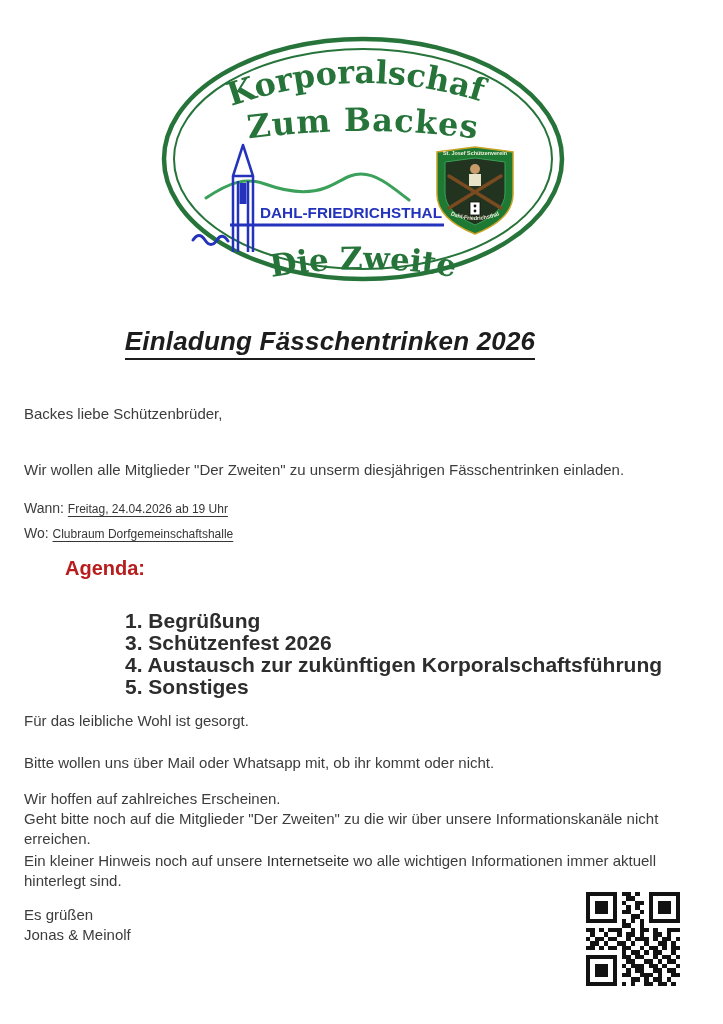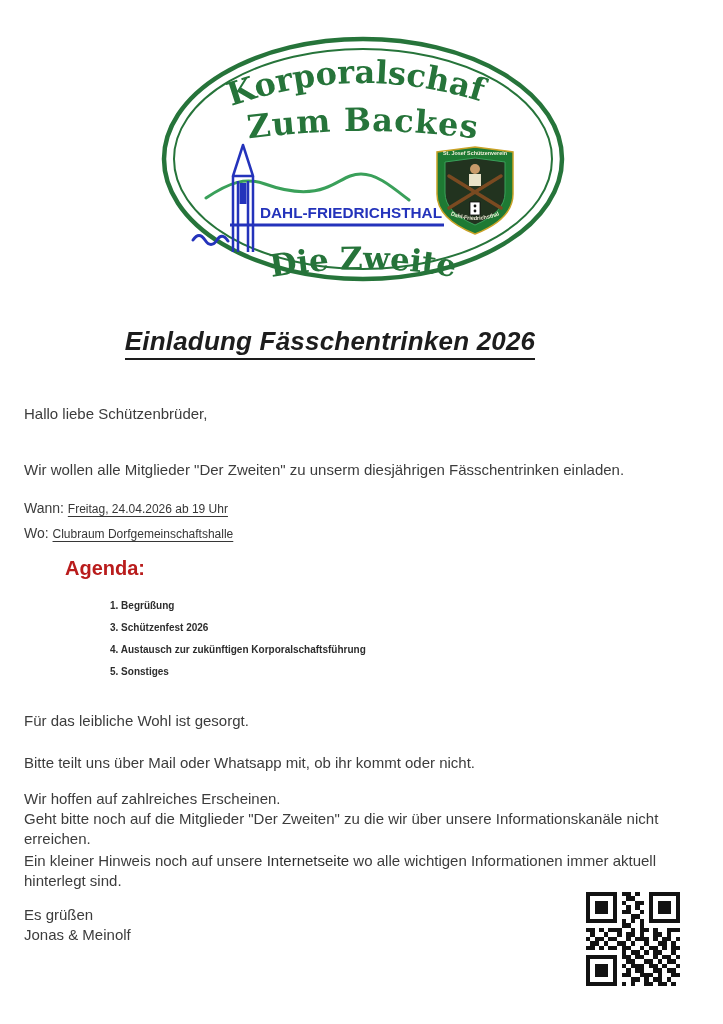--- a/index.html
+++ b/index.html
@@ -22,21 +22,21 @@
   .title{
     font-size:26px;font-weight:bold;font-style:italic;color:#1d1d1d;
     border-bottom:2.5px solid #1d1d1d;padding-bottom:2px;letter-spacing:.2px;
   }
 
   
   .para{position:absolute;left:24px;font-size:15px;line-height:20px;color:#3c3c3c;}
   .when-line{line-height:24px;font-size:14px;}
   .when-value{font-size:12px;text-decoration:underline;text-underline-offset:3px;color:#373737;}
   .agenda-h{position:absolute;left:65px;top:557px;font-size:20px;font-weight:bold;color:#b91c1c;}
-  .agenda-list{position:absolute;left:110px;top:595px;font-size:10px;font-weight:bold;color:#2d2d2d;line-height:22px;list-style:none;margin:0;padding:0;}
+  .agenda-list{position:absolute;left:110px;top:595px;font-size:21px;font-weight:bold;color:#2d2d2d;line-height:22px;list-style:none;margin:15px;padding:0;}
   .wrap655{width:652px;}
   .wrap648{width:648px;}
   .link-word{color:#303030;}
 
   
   .qr{
     position:absolute;left:586px;top:892px;width:94px;height:94px;
     display:grid;grid-template-columns:repeat(21,1fr);grid-template-rows:repeat(21,1fr);
   }
   .qr div{background:transparent;}
@@ -102,21 +102,21 @@
         <textPath href="#arcBottom" startOffset="50%">Die Zweite</textPath>
       </text>
     </svg>
   </div>
 
   <div class="title-wrap">
     <span class="title">Einladung Fässchentrinken 2026</span>
   </div>
 
   <div class="para" style="top:404px">
-    <div>Hallo liebe Schützenbrüder,</div>
+    <div>Backes liebe Schützenbrüder,</div>
   </div>
 
   <div class="para" style="top:460px">
     <div>Wir wollen alle Mitglieder "Der Zweiten" zu unserm diesjährigen Fässchentrinken einladen.</div>
   </div>
 
   <div class="para" style="top:496px">
     <div class="when-line">
       <span>Wann:</span>
       <span class="when-value">Freitag, 24.04.2026 ab 19 Uhr</span>
@@ -133,21 +133,21 @@
     <li>3. Schützenfest 2026</li>
     <li>4. Austausch zur zukünftigen Korporalschaftsführung</li>
     <li>5. Sonstiges</li>
   </ul>
 
   <div class="para" style="top:711px">
     <div>Für das leibliche Wohl ist gesorgt.</div>
   </div>
 
   <div class="para" style="top:753px">
-    <div>Bitte teilt uns über Mail oder Whatsapp mit, ob ihr kommt oder nicht.</div>
+    <div>Bitte wollen uns über Mail oder Whatsapp mit, ob ihr kommt oder nicht.</div>
   </div>
 
   <div class="para wrap655" style="top:789px">
     <div>Wir hoffen auf zahlreiches Erscheinen.</div>
     <div>Geht bitte noch auf die Mitglieder "Der Zweiten" zu die wir über unsere Informationskanäle nicht erreichen.</div>
   </div>
 
   <div class="para wrap648" style="top:851px">
     <span>Ein kleiner Hinweis noch auf unsere </span><span class="link-word">Internetseite</span><span> wo alle wichtigen Informationen immer aktuell hinterlegt sind.</span>
   </div>

